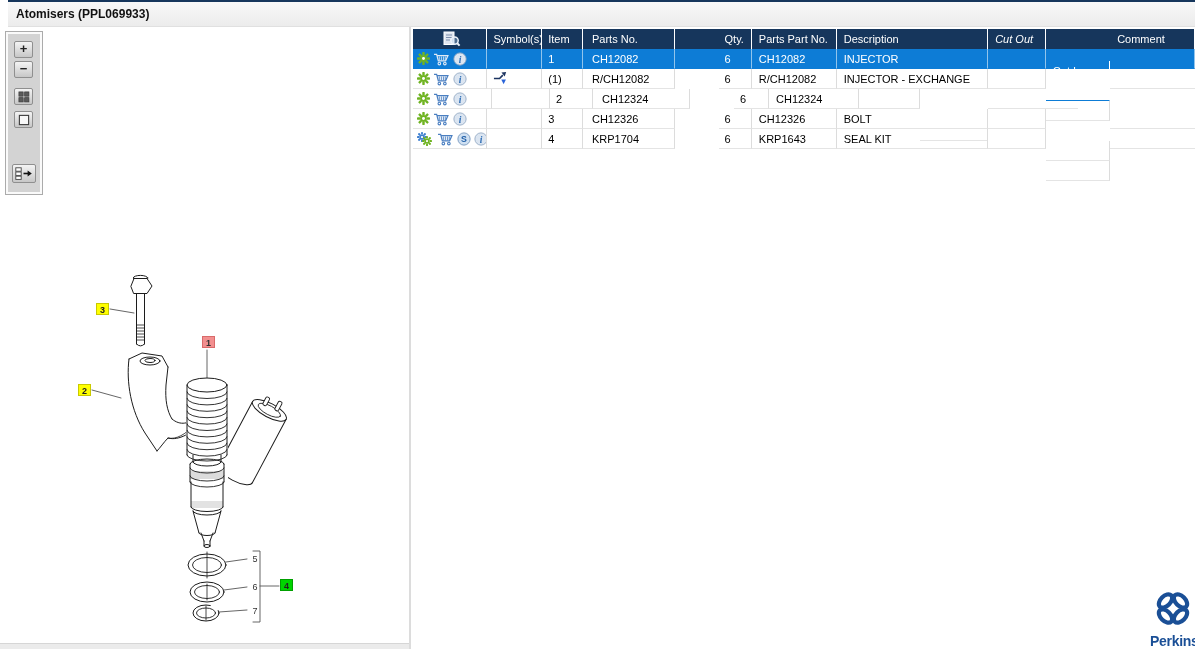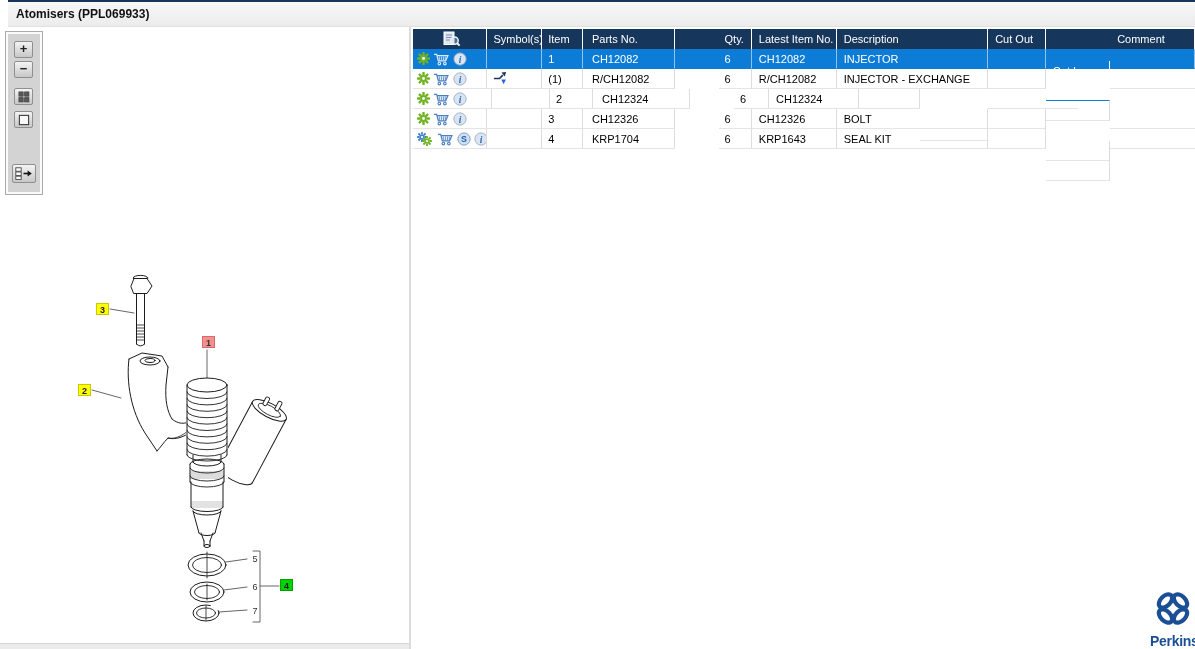--- a/index.html
+++ b/index.html
@@ -39,21 +39,21 @@
   .parts-table { position:absolute; left:413px; top:29px; width:782px; font-size:11px; }
   .trow { display:flex; width:782px; height:20px; background:#fff; }
   .trow.headerrow { background:#16365c; color:#fff; height:20px;text-align:right; }
   .trow.selected { background:#0d7cd6; color:#fff; }
   .tcell { height:100%; display:flex; align-items:center; overflow:hidden; white-space:nowrap;
     border-right:1px solid #dcdcdc; border-bottom:1px solid #e4e4e4; padding-left:7px; }
   .headerrow .tcell { border-right:1px solid #ffffff; border-bottom:none; font-weight:400; }
   .trow.selected .tcell { border-right:1px solid rgba(255,255,255,.55); border-bottom:1px solid #0d7cd6; }
   .c0{width:79px; padding-left:4px; gap:3px;} .c1{width:58px; padding-left:6px;} .c2{width:43px; padding-left:6px;}
   .c3{width:97px; padding-left:9px;} .c4{width:35px; padding-left:6px;margin-left:44px;} .c5{width:90px; padding-left:7px;}
-  .c6{width:161px;} .c7{width:61px;} .c8{width:68px;margin-top:32px;} .c9{width:90px; border-right:none;}
+  .c6{width:161px;} .c7{width:61px;font-style:italic;} .c8{width:68px;margin-top:32px;} .c9{width:90px; border-right:none;}
   .headerrow .c0 { justify-content:center; }
   .icon { display:inline-flex; align-items:center; cursor:pointer; }
   .gear-c { color:#6fb322; } .cart-c { color:#4a7fc1; }
   .trow.selected .cart-c { color:#dfe9f5; }
 
   
   .perkins { position:absolute; left:1150px; top:590px; width:46px; text-align:center; }
   .perkins .ptext { font-size:14px; font-weight:bold; color:#1a4f96; letter-spacing:-0.3px; margin-top:1px; }
 </style>
 </head>
@@ -218,21 +218,21 @@
     <div class="trow headerrow">
       <div class="tcell c0">
         <svg width="18" height="16" viewBox="0 0 18 16">
             <use href="#i-preview"></use>
           </svg>
       </div>
       <div class="tcell c1">Symbol(s)</div>
       <div class="tcell c2">Item</div>
       <div class="tcell c3">Parts No.</div>
       <div class="tcell c4">Qty.</div>
-      <div class="tcell c5">Latest Item No.</div>
+      <div class="tcell c5">Parts Part No.</div>
       <div class="tcell c6">Description</div>
       <div class="tcell c7">Cut Out</div>
       <div class="tcell c8">Cut In</div>
       <div class="tcell c9">Comment</div>
     </div>
 
     <div class="trow selected">
       <div class="tcell c0">
         <span class="icon gear-c">
             <svg width="13" height="13">

